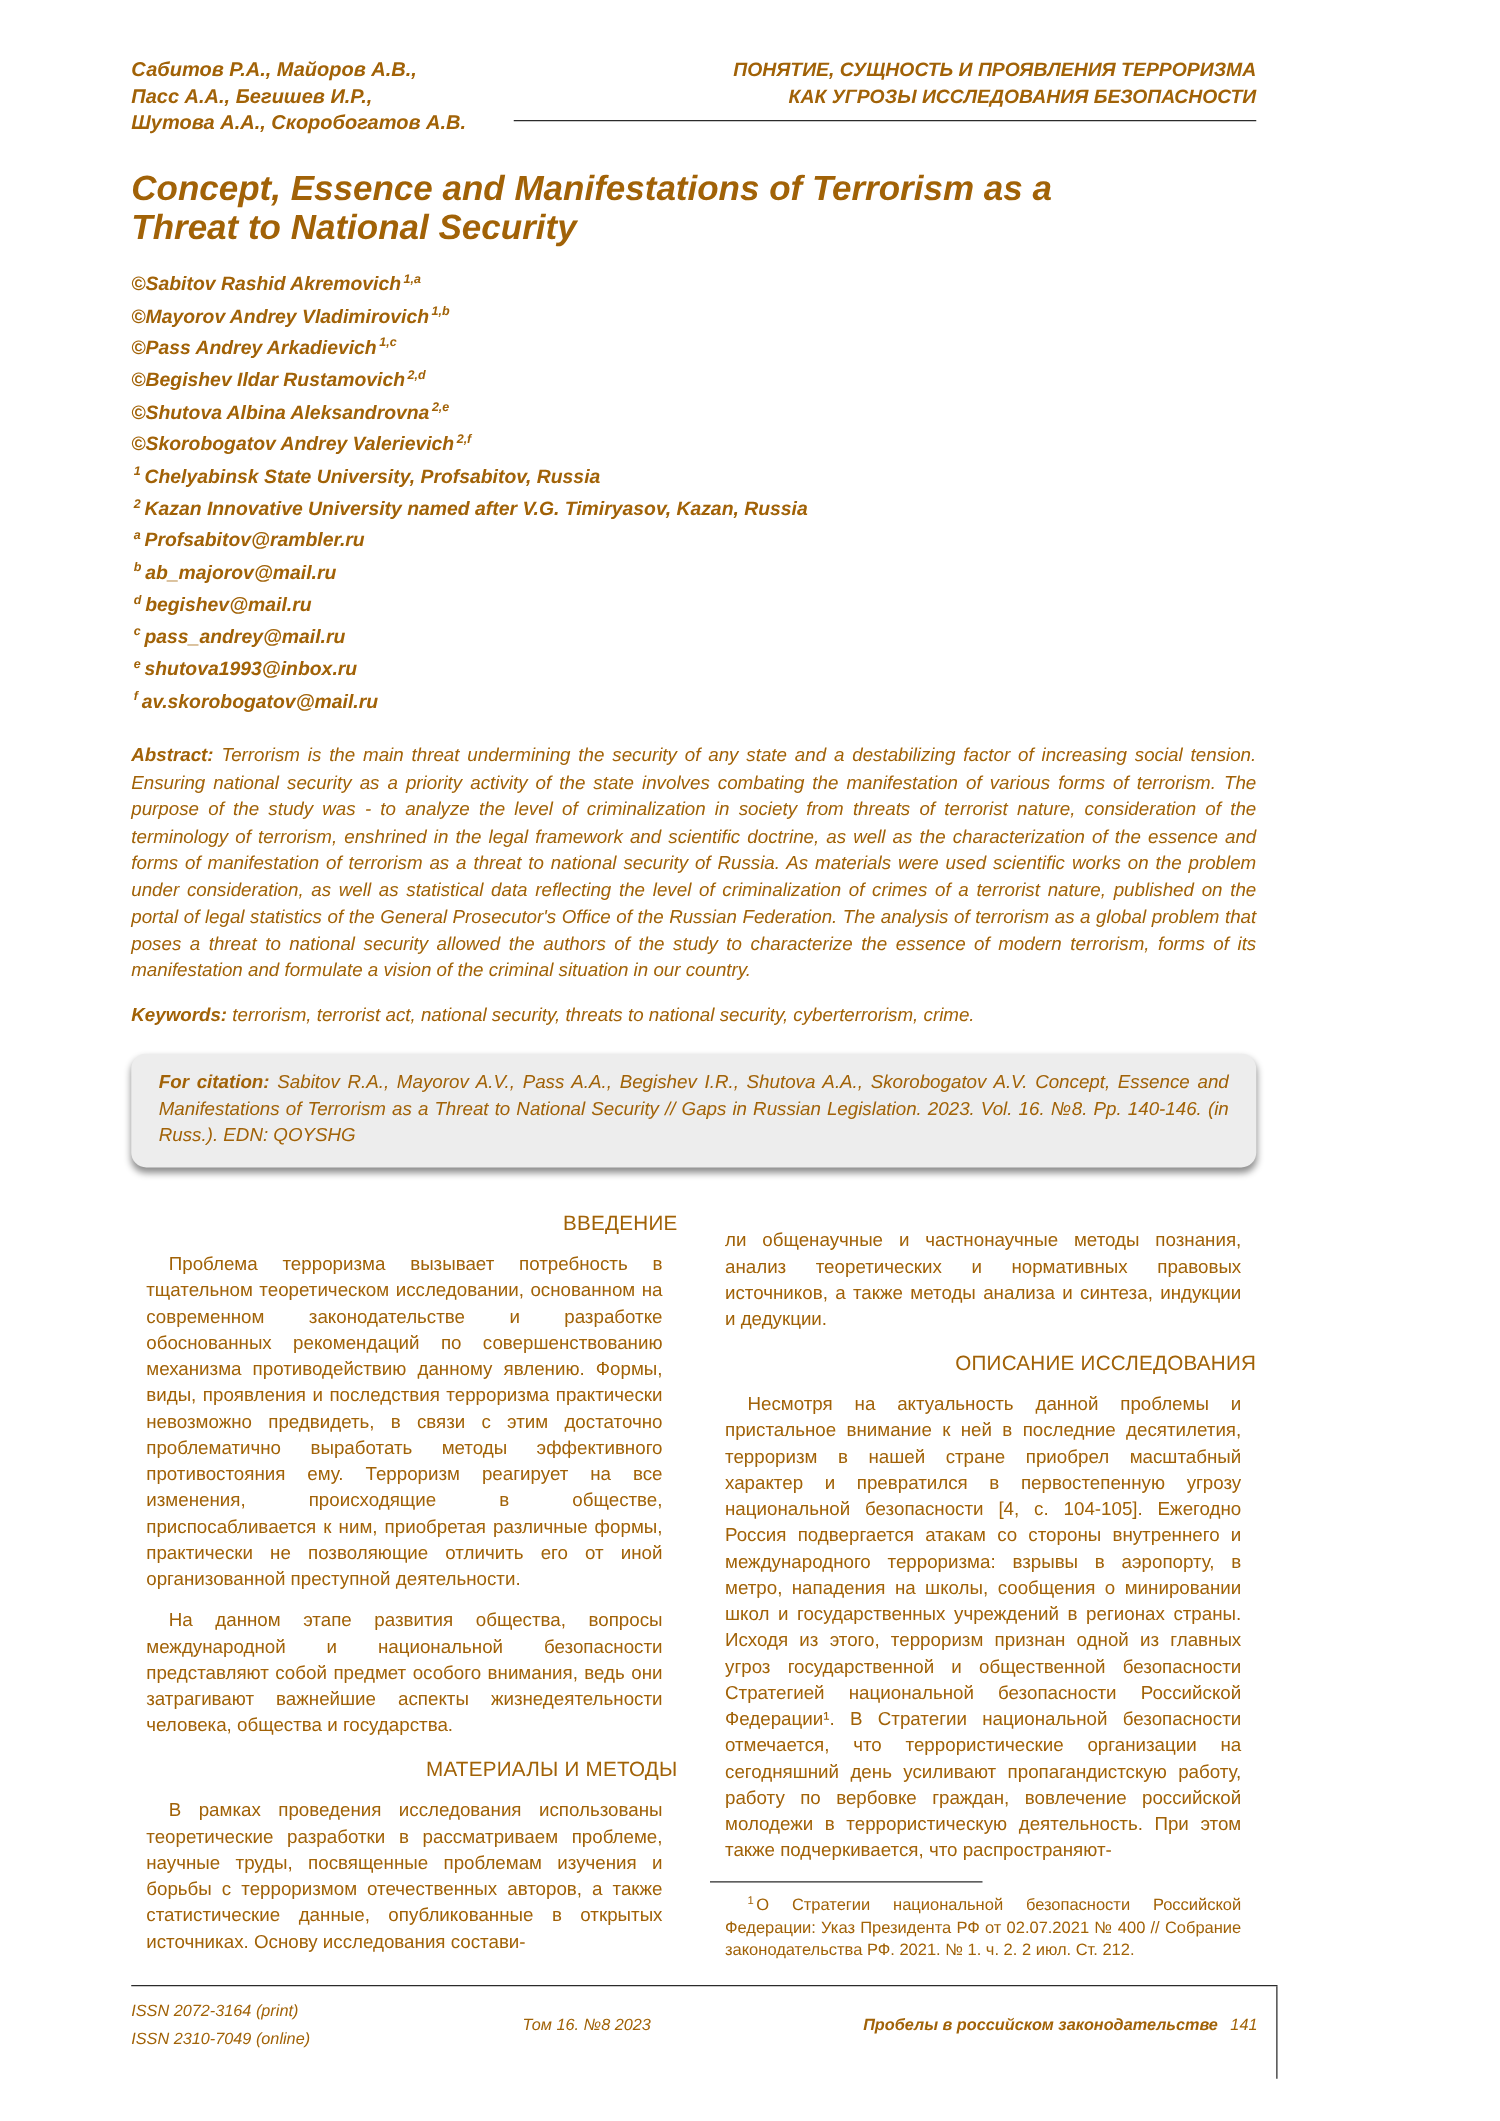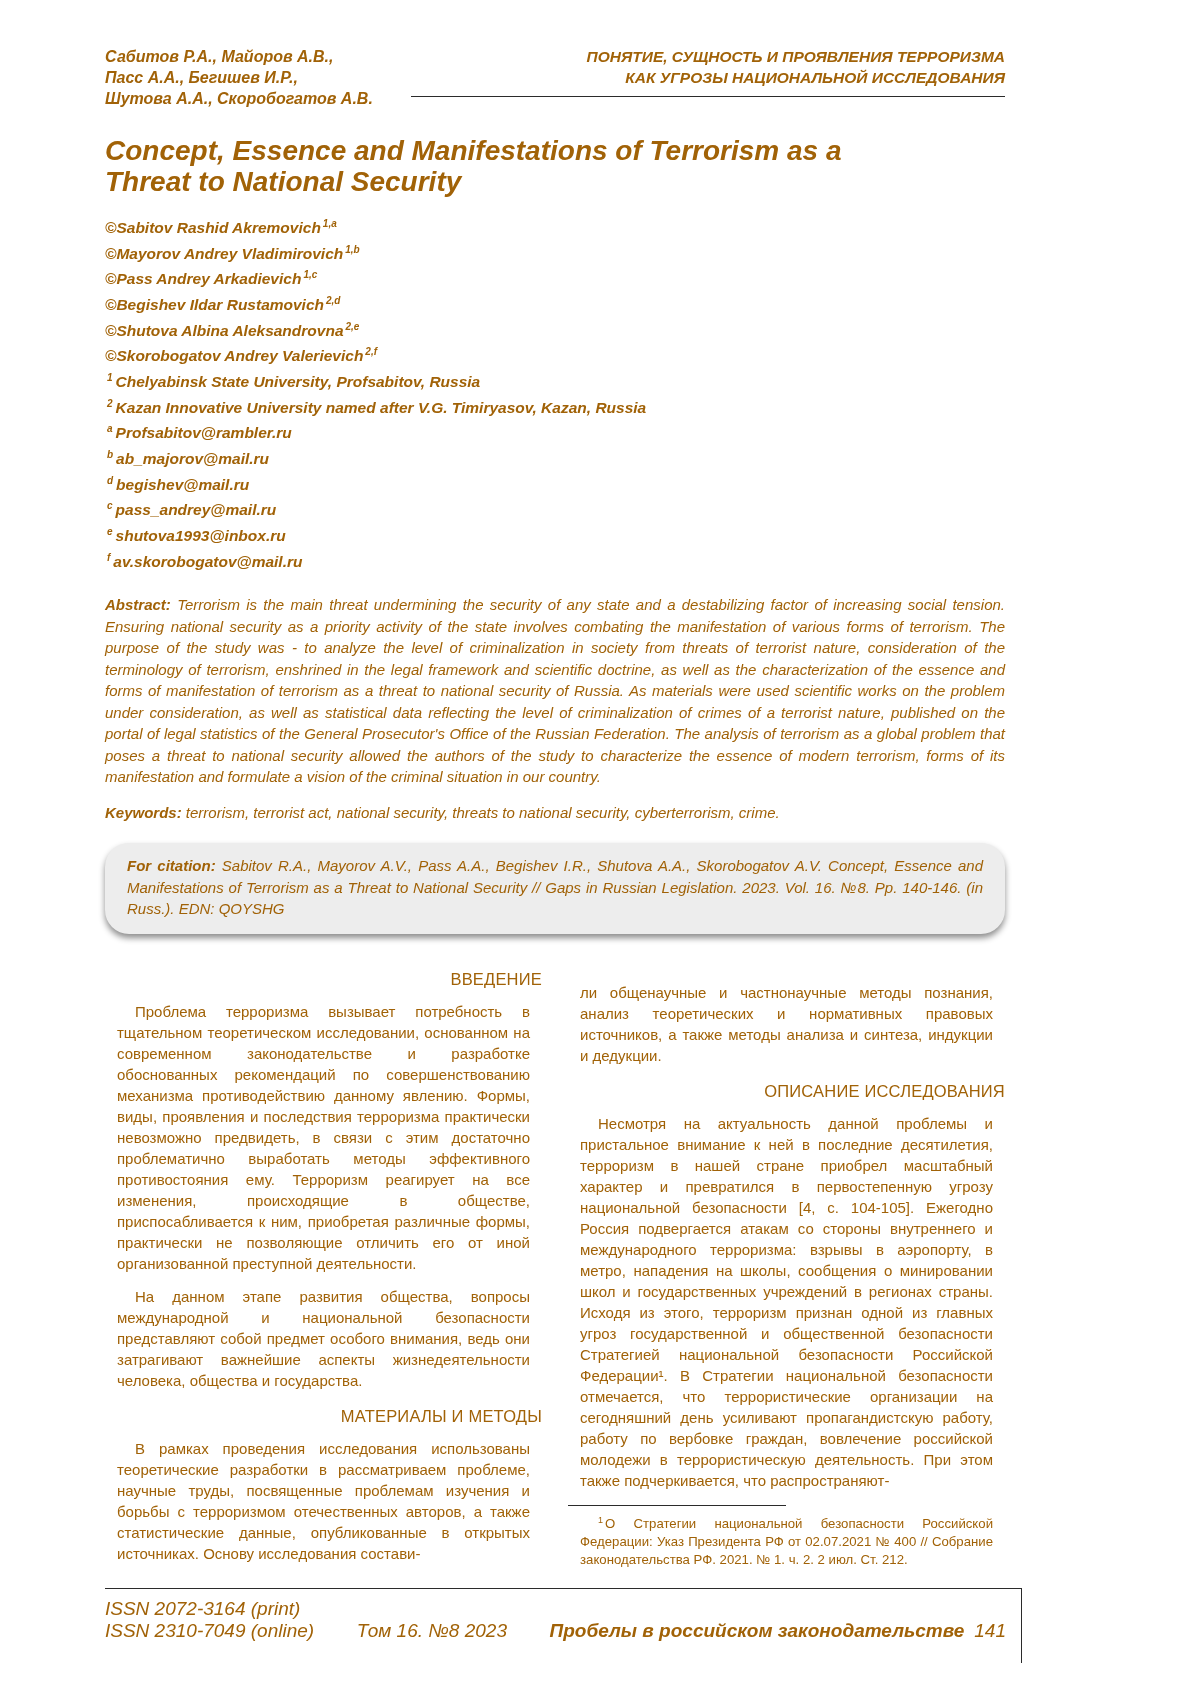--- a/index.html
+++ b/index.html
@@ -33,21 +33,21 @@
   .abstract {
     margin:22px 0 0 0; font-style:italic; font-size:15px; line-height:21.5px;
     text-align:justify;
   }
   .abstract b, .keywords b, .cite b { font-weight:bold; }
   .keywords { margin:14px 0 0 0; font-style:italic; font-size:15px; line-height:21.5px; }
   
   .cite {
     margin-top:20px;
     background:#ededed;
-    border-radius:24px;
+    border-radius:12px;
     padding:12px 22px 14px 22px;
     font-style:italic; font-size:15px; line-height:21.5px;
     text-align:justify;
     box-shadow:0 4px 6px rgba(0,0,0,0.45);
   }
   
   .columns { display:flex; gap:26px; margin-top:36px; }
   .col { width:437px; }
   .sec-h { font-size:16.5px; font-weight:400; margin:16px 0 10px 0; letter-spacing:0.2px;text-align:right; }
   .sec-h.first { margin-top:0; }
@@ -55,22 +55,22 @@
   .col p.indent { text-indent:18px; }
   
   .fn-rule { width:218px; border-top:1.2px solid #2b2b2b; margin-top:14px; }
   .footnote { margin-top:5px !important; font-size:13.2px !important; line-height:18px !important; }
   .footnote sup { font-size:9px; margin-right:2px; }
   
   .footer {
     position:absolute; left:105px; top:1588px; width:917px;
     border-top:1.5px solid #2b2b2b;
     padding-top:9px;
-    display:flex; justify-content:space-between; align-items:flex-end;
-    font-style:italic; font-size:19px; line-height:22px;gap:30px;
+    display:flex; justify-content:space-between; align-items:center;
+    font-style:italic; font-size:13px; line-height:22px;gap:30px;
   }
   .footer::after {
     content:""; position:absolute; right:0; top:0; height:74px;
     border-right:1.5px solid #2b2b2b;
   }
   .footer-right { font-weight:bold; padding-right:16px; }
   .footer-right .pagenum { font-weight:400; margin-left:10px; }
 </style>
 </head>
 <body>
@@ -78,21 +78,21 @@
 <div class="page">
 
   <div class="hdr">
     <div class="hdr-left">
       <div>Сабитов Р.А., Майоров А.В.,</div>
       <div>Пасс А.А., Бегишев И.Р.,</div>
       <div>Шутова А.А., Скоробогатов А.В.</div>
     </div>
     <div class="hdr-right">
       <div>ПОНЯТИЕ, СУЩНОСТЬ И ПРОЯВЛЕНИЯ ТЕРРОРИЗМА</div>
-      <div>КАК УГРОЗЫ НАЦИОНАЛЬНОЙ ИССЛЕДОВАНИЯ</div>
+      <div>КАК УГРОЗЫ ИССЛЕДОВАНИЯ БЕЗОПАСНОСТИ</div>
     </div>
   </div>
 
   <div class="title">Concept, Essence and Manifestations of Terrorism as a Threat to National Security</div>
 
   <div class="authors">
     <div><span>©Sabitov Rashid Akremovich</span><sup>1,a</sup></div>
     <div><span>©Mayorov Andrey Vladimirovich</span><sup>1,b</sup></div>
     <div><span>©Pass Andrey Arkadievich</span><sup>1,c</sup></div>
     <div><span>©Begishev Ildar Rustamovich</span><sup>2,d</sup></div>

